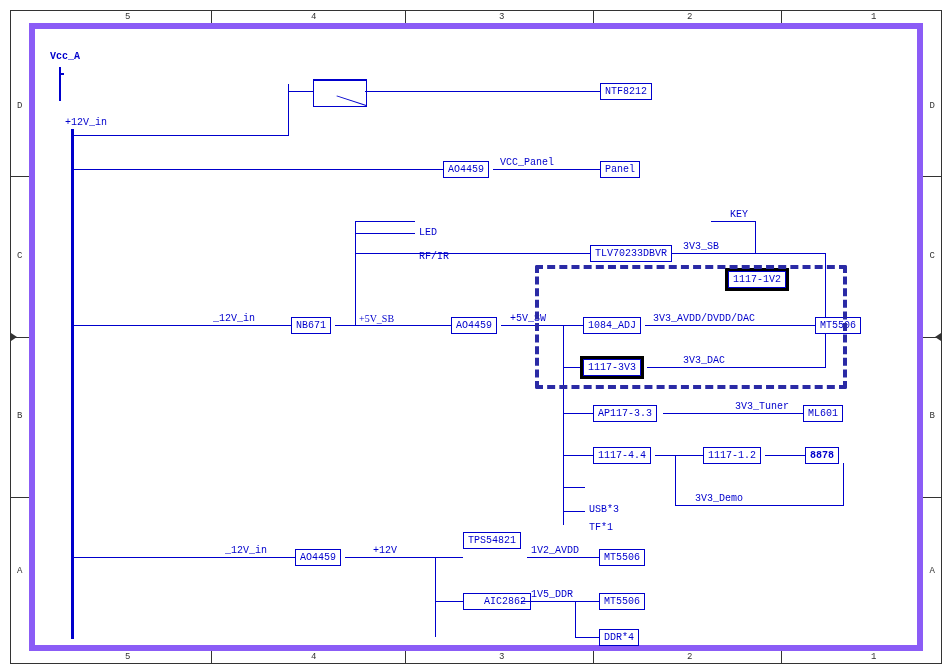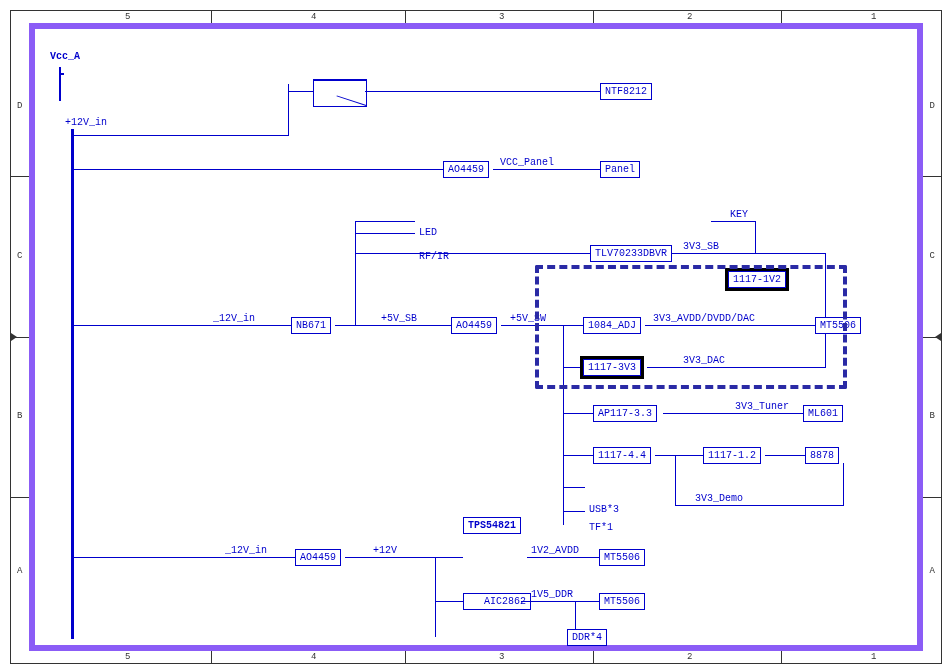--- a/index.html
+++ b/index.html
@@ -164,21 +164,21 @@
     <div class="wire" style="left:38px; top:140px; width:370px; height:1px;"></div>
     <div class="box" style="left:408px; top:132px;">AO4459</div>
     <div class="wire" style="left:458px; top:140px; width:107px; height:1px;"></div>
     <span class="net" style="left:465px; top:128px;">VCC_Panel</span>
     <div class="box" style="left:565px; top:132px;">Panel</div>
 
     <div class="wire" style="left:38px; top:296px; width:218px; height:1px;"></div>
     <span class="net" style="left:178px; top:284px;">_12V_in</span>
     <div class="box" style="left:256px; top:288px;">NB671</div>
     <div class="wire" style="left:300px; top:296px; width:116px; height:1px;"></div>
-    <span class="net" style="left:346px; top:284px;">+5V_SB</span>
+    <span class="net" style="left:324px; top:284px;font-family:Liberation Serif, serif;">+5V_SB</span>
 
     <div class="wire" style="left:320px; top:192px; width:1px; height:104px;"></div>
     <div class="wire" style="left:320px; top:192px; width:60px; height:1px;"></div>
     <div class="wire" style="left:320px; top:204px; width:60px; height:1px;"></div>
     <span class="net" style="left:384px; top:186px;margin-top:36px;">RF/IR</span>
     <span class="net" style="left:384px; top:198px;">LED</span>
 
     <div class="wire" style="left:320px; top:224px; width:235px; height:1px;"></div>
     <div class="box" style="left:555px; top:216px;">TLV70233DBVR</div>
     <div class="wire" style="left:636px; top:224px; width:154px; height:1px;"></div>
@@ -216,49 +216,49 @@
     <div class="box" style="left:558px; top:376px;">AP117-3.3</div>
     <div class="wire" style="left:628px; top:384px; width:140px; height:1px;"></div>
     <span class="net" style="left:700px; top:372px;">3V3_Tuner</span>
     <div class="box" style="left:768px; top:376px;">ML601</div>
 
     <div class="wire" style="left:528px; top:426px; width:30px; height:1px;"></div>
     <div class="box" style="left:558px; top:418px;">1117-4.4</div>
     <div class="wire" style="left:620px; top:426px; width:48px; height:1px;"></div>
     <div class="box" style="left:668px; top:418px;">1117-1.2</div>
     <div class="wire" style="left:730px; top:426px; width:40px; height:1px;"></div>
-    <div class="box" style="left:770px; top:418px;">8878</div>
+    <div class="box" style="left:770px; top:418px;font-weight:bold;">8878</div>
 
     <div class="wire" style="left:640px; top:426px; width:1px; height:50px;"></div>
     <div class="wire" style="left:640px; top:476px; width:168px; height:1px;"></div>
     <div class="wire" style="left:808px; top:434px; width:1px; height:43px;"></div>
     <span class="net" style="left:660px; top:464px;">3V3_Demo</span>
 
     <div class="wire" style="left:528px; top:458px; width:22px; height:1px;"></div>
     <span class="net" style="left:554px; top:451px;margin-top:42px;">TF*1</span>
     <div class="wire" style="left:528px; top:482px; width:22px; height:1px;"></div>
     <span class="net" style="left:554px; top:475px;">USB*3</span>
 
     <div class="wire" style="left:38px; top:528px; width:222px; height:1px;"></div>
     <span class="net" style="left:190px; top:516px;">_12V_in</span>
     <div class="box" style="left:260px; top:520px;">AO4459</div>
     <div class="wire" style="left:310px; top:528px; width:118px; height:1px;"></div>
     <span class="net" style="left:338px; top:516px;">+12V</span>
 
     <div class="wire" style="left:400px; top:528px; width:1px; height:80px;"></div>
 
-    <div class="box" style="left:428px; top:488px;font-weight:bold;">TPS54821</div>
+    <div class="box" style="left:428px; top:503px;">TPS54821</div>
     <div class="wire" style="left:492px; top:528px; width:72px; height:1px;"></div>
     <span class="net" style="left:496px; top:516px;">1V2_AVDD</span>
     <div class="box" style="left:564px; top:520px;">MT5506</div>
 
     <div class="wire" style="left:400px; top:572px; width:28px; height:1px;"></div>
     <div class="box" style="left:428px; top:564px;padding-left:20px;">AIC2862</div>
     <div class="wire" style="left:486px; top:572px; width:78px; height:1px;"></div>
     <span class="net" style="left:496px; top:560px;">1V5_DDR</span>
     <div class="box" style="left:564px; top:564px;">MT5506</div>
 
     <div class="wire" style="left:540px; top:572px; width:1px; height:36px;"></div>
     <div class="wire" style="left:540px; top:608px; width:24px; height:1px;"></div>
-    <div class="box" style="left:532px; top:600px;text-align:right;">DDR*4</div>
+    <div class="box" style="left:564px; top:600px;text-align:right;">DDR*4</div>
 
   </div>
 </div>
 
 </body></html>

